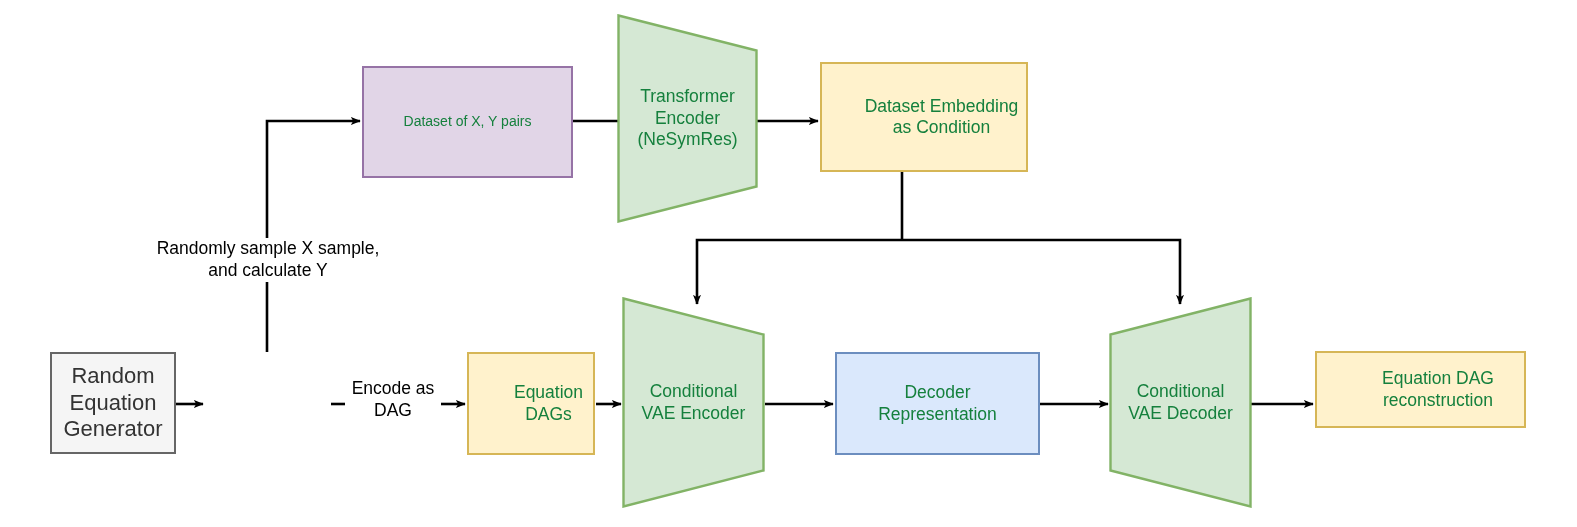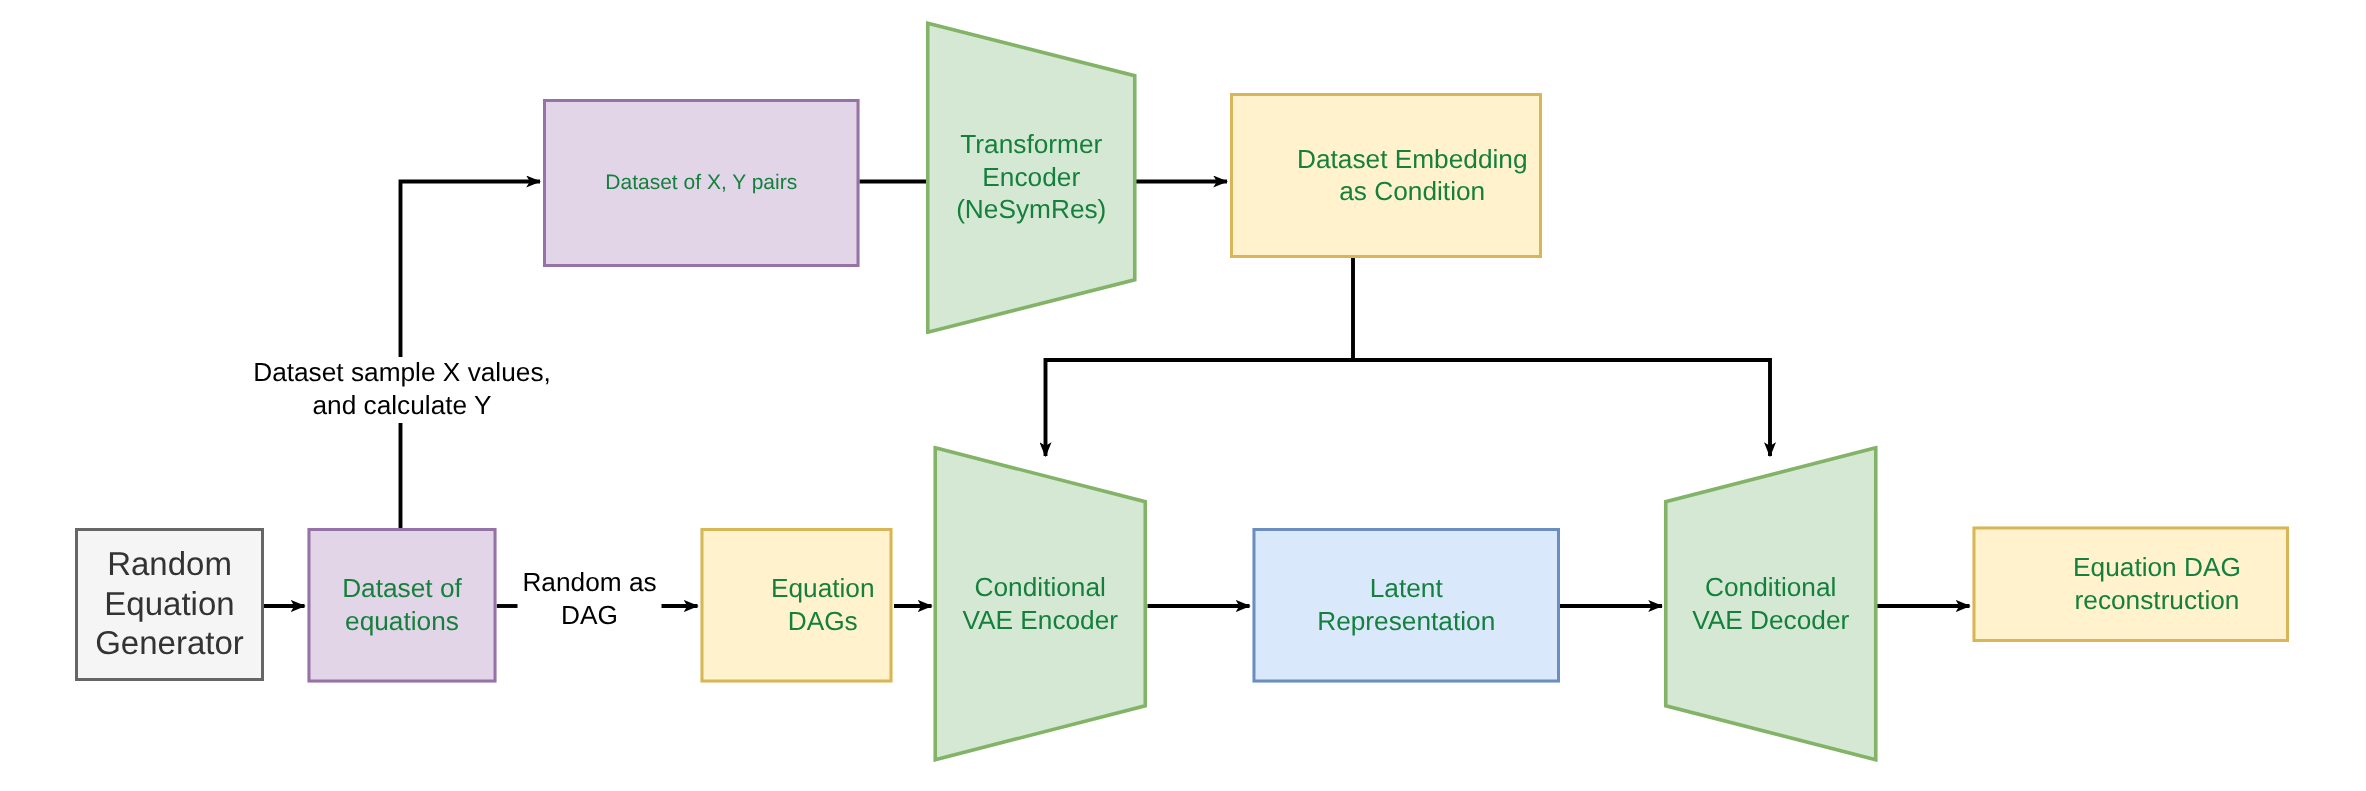--- a/index.html
+++ b/index.html
@@ -129,24 +129,20 @@
       <path d="M902,240 L1180,240 L1180,304" marker-end="url(#arrowhead)"></path>
     </g>
   </svg>
 
   <div class="node rect gray" style="left:50px; top:352px; width:126px; height:102px; font-size:22px;">
     <span class="node-label">Random
 Equation
 Generator</span>
   </div>
 
-  <div class="node rect purple" style="left:205px; top:352px; width:126px; height:103px; font-size:17.5px;">
-    <span class="node-label">Dataset of
-equations</span>
-  </div>
 
   <div class="node rect purple" style="left:362px; top:66px; width:211px; height:112px; font-size:14px;">
     <span class="node-label">Dataset of X, Y pairs</span>
   </div>
 
   <div class="node trap" style="left:617px; top:14px; width:141px; height:209px; font-size:17.5px;">
     <svg class="trap-shape" viewBox="0 0 141 209" preserveAspectRatio="none">
       <polygon points="1.5,1.5 139.5,36.5 139.5,172.5 1.5,207.5" fill="#d5e8d4" stroke="#82b366" stroke-width="2.4" vector-effect="non-scaling-stroke"></polygon>
     </svg>
     <span class="node-label">Transformer
@@ -166,36 +162,36 @@
 
   <div class="node trap" style="left:622px; top:297px; width:143px; height:211px; font-size:17.5px;">
     <svg class="trap-shape" viewBox="0 0 143 211" preserveAspectRatio="none">
       <polygon points="1.5,1.5 141.5,37.5 141.5,173.5 1.5,209.5" fill="#d5e8d4" stroke="#82b366" stroke-width="2.4" vector-effect="non-scaling-stroke"></polygon>
     </svg>
     <span class="node-label">Conditional
 VAE Encoder</span>
   </div>
 
   <div class="node rect blue" style="left:835px; top:352px; width:205px; height:103px; font-size:17.5px;">
-    <span class="node-label">Latent
+    <span class="node-label">Decoder
 Representation</span>
   </div>
 
   <div class="node trap" style="left:1109px; top:297px; width:143px; height:211px; font-size:17.5px;">
     <svg class="trap-shape" viewBox="0 0 143 211" preserveAspectRatio="none">
       <polygon points="141.5,1.5 1.5,37.5 1.5,173.5 141.5,209.5" fill="#d5e8d4" stroke="#82b366" stroke-width="2.4" vector-effect="non-scaling-stroke"></polygon>
     </svg>
     <span class="node-label">Conditional
 VAE Decoder</span>
   </div>
 
   <div class="node rect yellow" style="left:1315px; top:351px; width:211px; height:77px; font-size:17.5px;">
     <span class="node-label">Equation DAG
 reconstruction</span>
   </div>
 
-  <div class="edge-label" style="left:140px; top:238px; width:256px; font-size:17.5px;">Dataset sample X values,
+  <div class="edge-label" style="left:140px; top:238px; width:256px; font-size:17.5px;">Randomly sample X sample,
 and calculate Y</div>
 
-  <div class="edge-label" style="left:345px; top:378px; width:96px; font-size:17.5px;">Random as
+  <div class="edge-label" style="left:345px; top:378px; width:96px; font-size:17.5px;">Encode as
 DAG</div>
 
 </div>
 
 </body></html>

